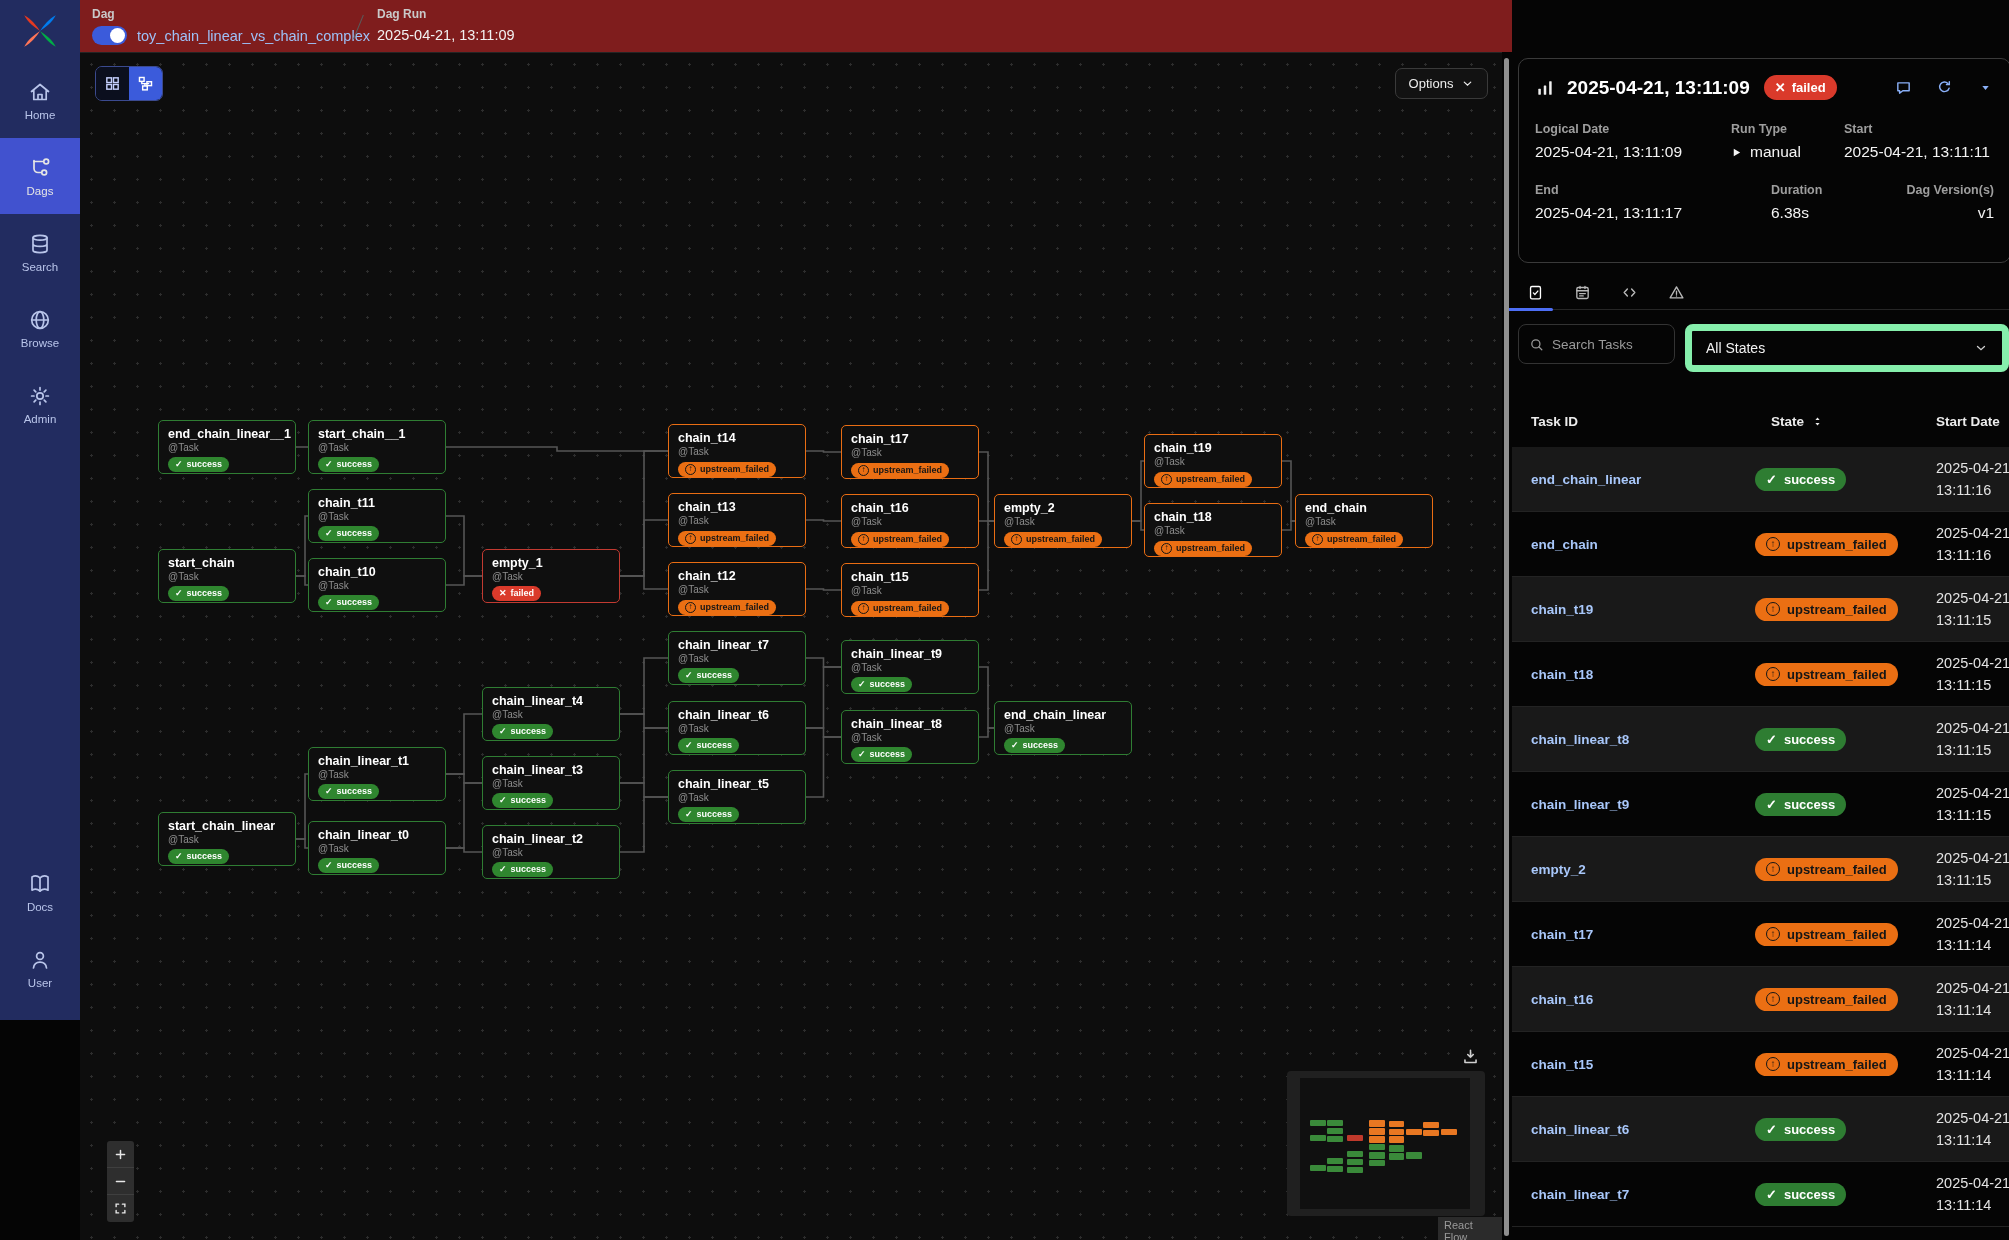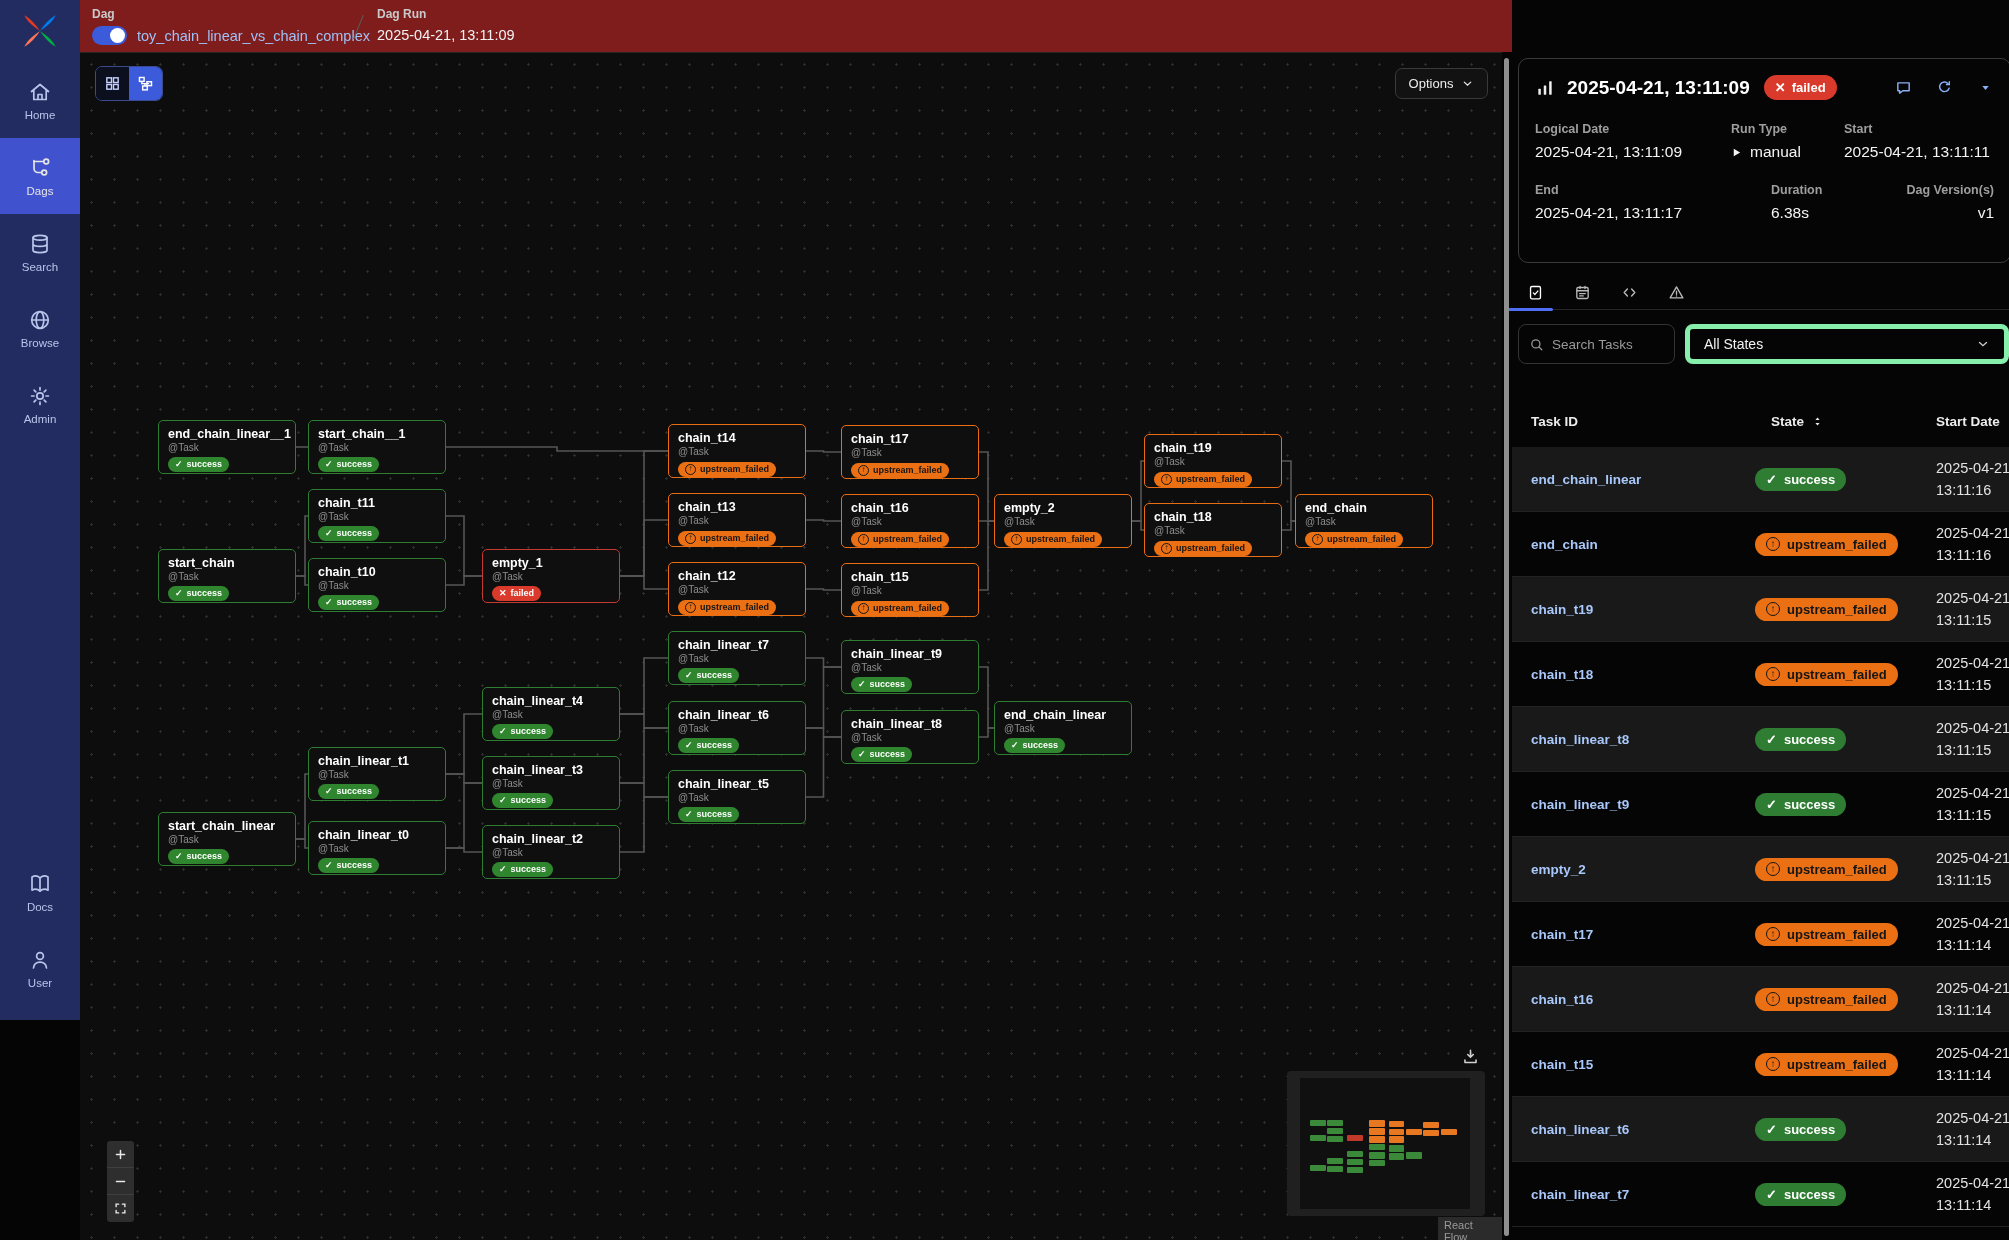--- a/index.html
+++ b/index.html
@@ -95,21 +95,21 @@
   .tab { width:47px; display:flex; align-items:center; justify-content:center; color:#b9b9b9; cursor:pointer; position:relative; }
   .tab svg { width:17px; height:17px; }
   .tab.active { color:#fff; }
   .tab.active::after { content:""; position:absolute; left:-6px; right:6px; bottom:-2px; height:3px; background:#4d6ef5; border-radius:2px; }
 
   .filters { position:absolute; left:6px; top:324px; width:491px; display:flex; gap:10px; }
   .task-search { width:157px; height:40px; background:transparent; border:1px solid #333; border-radius:8px; display:flex; align-items:center; gap:8px; padding:0 10px; }
   .task-search svg { width:15px; height:15px; color:#9a9a9a; flex:0 0 auto; }
   .task-search input { background:transparent; border:none; outline:none; color:#eee; font-size:13.5px; width:100px; font-family:inherit; }
   .task-search input::placeholder { color:#9a9a9a; }
-  .state-select { flex:1; height:40px; border:5px solid #86efac; border-radius:8px; display:flex; align-items:center; padding:0 14px; font-size:14px; color:#f2f2f2; cursor:pointer; }
+  .state-select { flex:1; height:48px; border:7px solid #86efac; border-radius:8px; display:flex; align-items:center; padding:0 14px; font-size:14px; color:#f2f2f2; cursor:pointer; }
   .state-select svg { width:14px; height:14px; margin-left:auto; color:#cfcfcf; }
 
   .thead { position:absolute; left:0; top:414px; width:497px; height:30px; }
   .th { position:absolute; font-size:13.5px; font-weight:700; color:#ececec; white-space:nowrap; }
   .th-task { left:19px; }
   .th-state { left:259px; display:flex; align-items:center; gap:7px; cursor:pointer; }
   .th-state svg { width:13px; height:13px; }
   .th-date { left:424px; width:90px; overflow:hidden; }
 
   .rows { position:absolute; left:0; top:447px; width:497px; height:793px; overflow:hidden; }

